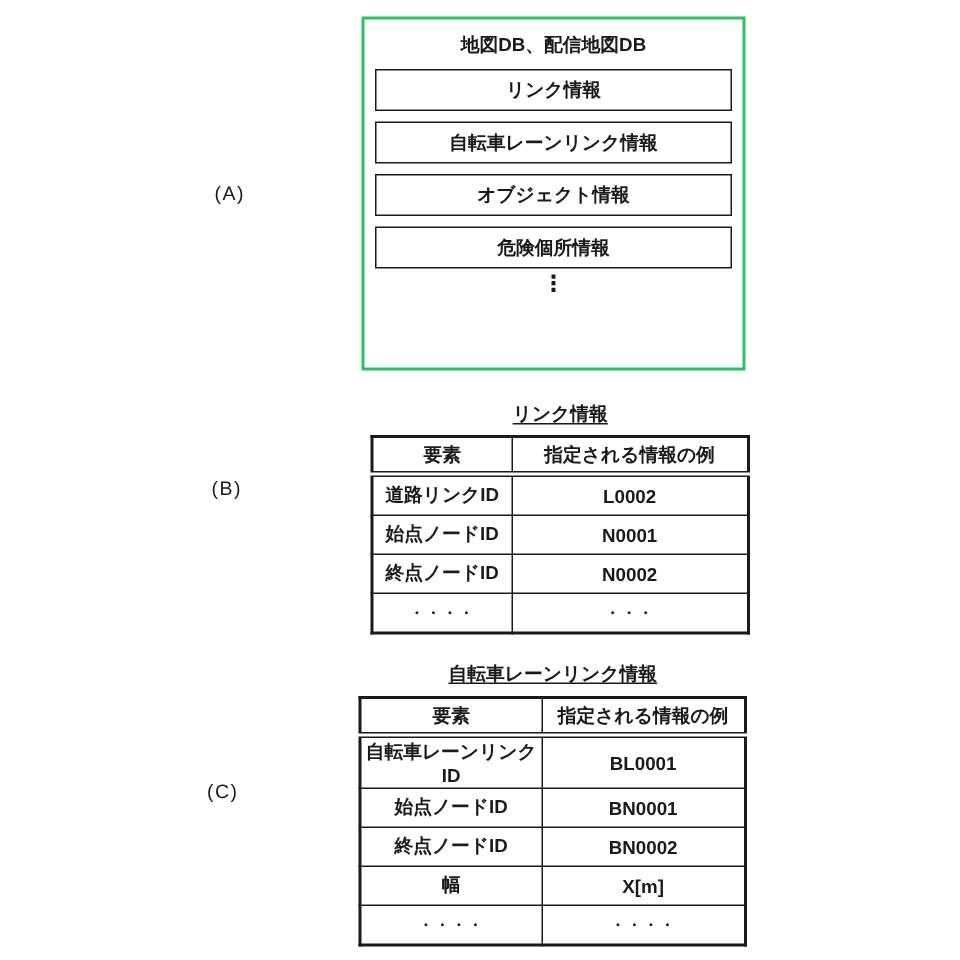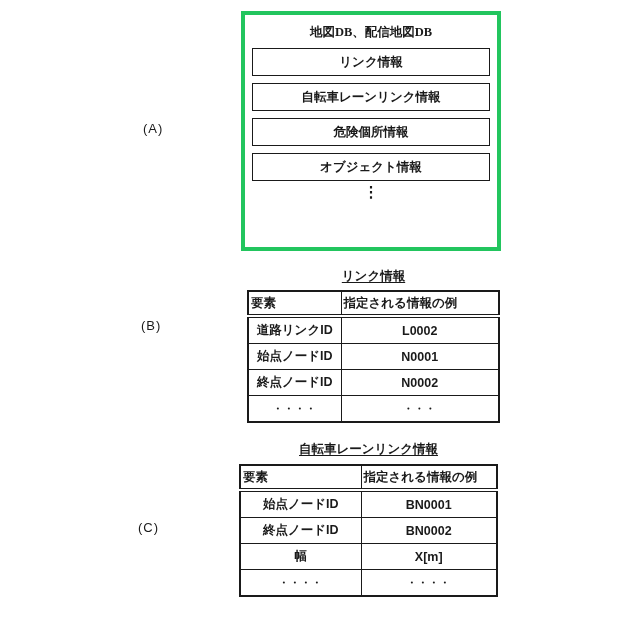--- a/index.html
+++ b/index.html
@@ -24,23 +24,22 @@
   }
   .label-a { left: 143px; top: 121px; }
   .label-b { left: 141px; top: 318px; }
   .label-c { left: 138px; top: 520px; }
 
   
   .box-a {
     position: absolute;
     left: 241px; top: 11px;
     width: 252px; height: 232px;
-    border: 4px solid #22c55e;
-    background: #ffffff;
-    font-family: Liberation Serif, serif;
+    border: 2px solid #22c55e;
+    background: #ffffff;
   }
   .box-a-title {
     height: 24px;
     padding-top: 9px;
     text-align: center;
     font-size: 12.5px;
     font-weight: 600;
   }
   .box-a-items {
     display: flex;
@@ -89,21 +88,21 @@
   .table-c { left: 239px; top: 464px; width: 259px; }
   .table-b col.c1 { width: 93px; }
   .table-c col.c1 { width: 121px; }
 
   table.info-table th {
     border: 1.5px solid #1a1a1a;
     border-bottom: 4px double #1a1a1a;
     height: 20px;
     font-size: 12.5px;
     font-weight: 600;
-    text-align: left;
+    text-align: center;
     padding: 1px 2px;
   }
   table.info-table td {
     border: 1.5px solid #1a1a1a;
     height: 23px;
     font-size: 12.5px;
     font-weight: 600;
     text-align: center;
     padding: 1px 2px;
     margin-left: 20px;
@@ -117,22 +116,22 @@
 <body>
 
 <div class="page">
 
   <div class="panel-label label-a">(A)</div>
   <div class="box-a">
     <div class="box-a-title">地図DB、配信地図DB</div>
     <div class="box-a-items">
       <div class="db-item">リンク情報</div>
       <div class="db-item">自転車レーンリンク情報</div>
+      <div class="db-item">オブジェクト情報</div>
       <div class="db-item">危険個所情報</div>
-      <div class="db-item">オブジェクト情報</div>
     </div>
     <div class="vdots">⋮</div>
   </div>
 
   <div class="panel-label label-b">(B)</div>
   <div class="tbl-title title-b">リンク情報</div>
   <table class="info-table table-b">
     <colgroup>
         <col class="c1">
         <col class="c2">
@@ -171,20 +170,24 @@
         <col class="c2">
       </colgroup>
     <thead>
       <tr>
         <th>要素</th>
         <th>指定される情報の例</th>
       </tr>
     </thead>
     <tbody>
       <tr>
+        <td>自転車レーンリンクID</td>
+        <td>BL0001</td>
+      </tr>
+      <tr>
         <td>始点ノードID</td>
         <td>BN0001</td>
       </tr>
       <tr>
         <td>終点ノードID</td>
         <td>BN0002</td>
       </tr>
       <tr>
         <td>幅</td>
         <td>X[m]</td>

